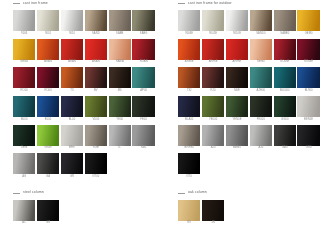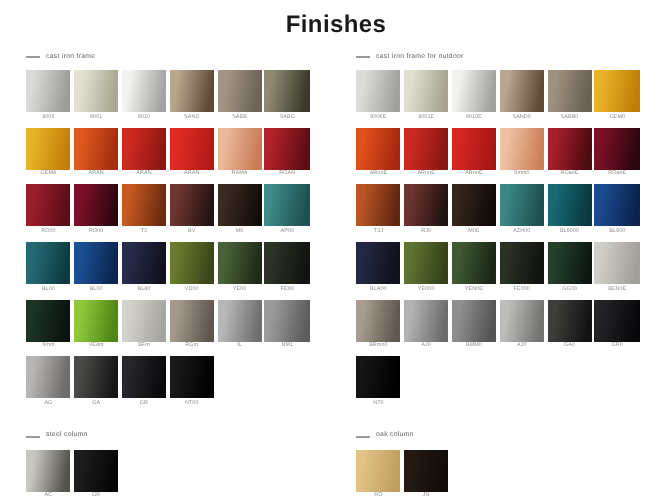--- a/index.html
+++ b/index.html
@@ -90,21 +90,20 @@
     margin-top: 9px;
   }
   .bottom .swatch { height: 21px; }
   .bottom .cell { width: 22.4px; }
 </style>
 </head>
 <body>
 
 <div id="page">
 
-  <div class="page-title">Finishes</div>
 
   <div class="board">
 
     <div class="columns">
 
       <div class="column">
         <div class="sec-head">
           <span class="sec-dash"></span>
           <span class="sec-label">cast iron frame</span>
         </div>

